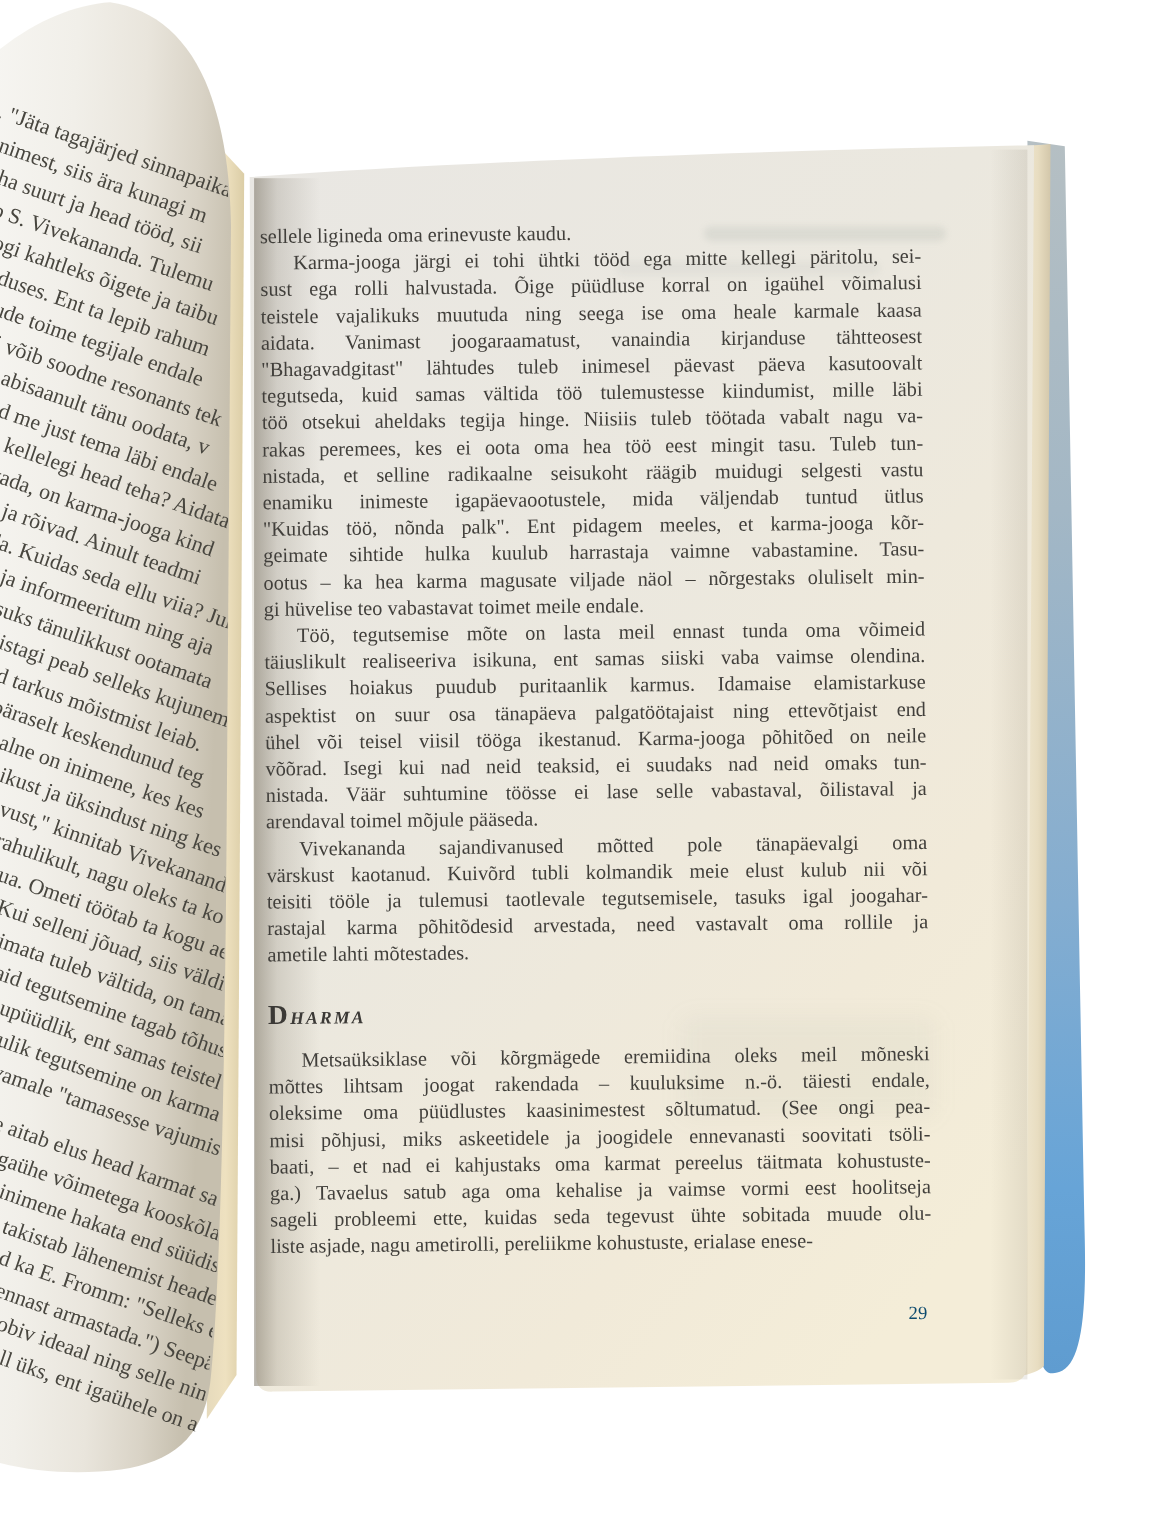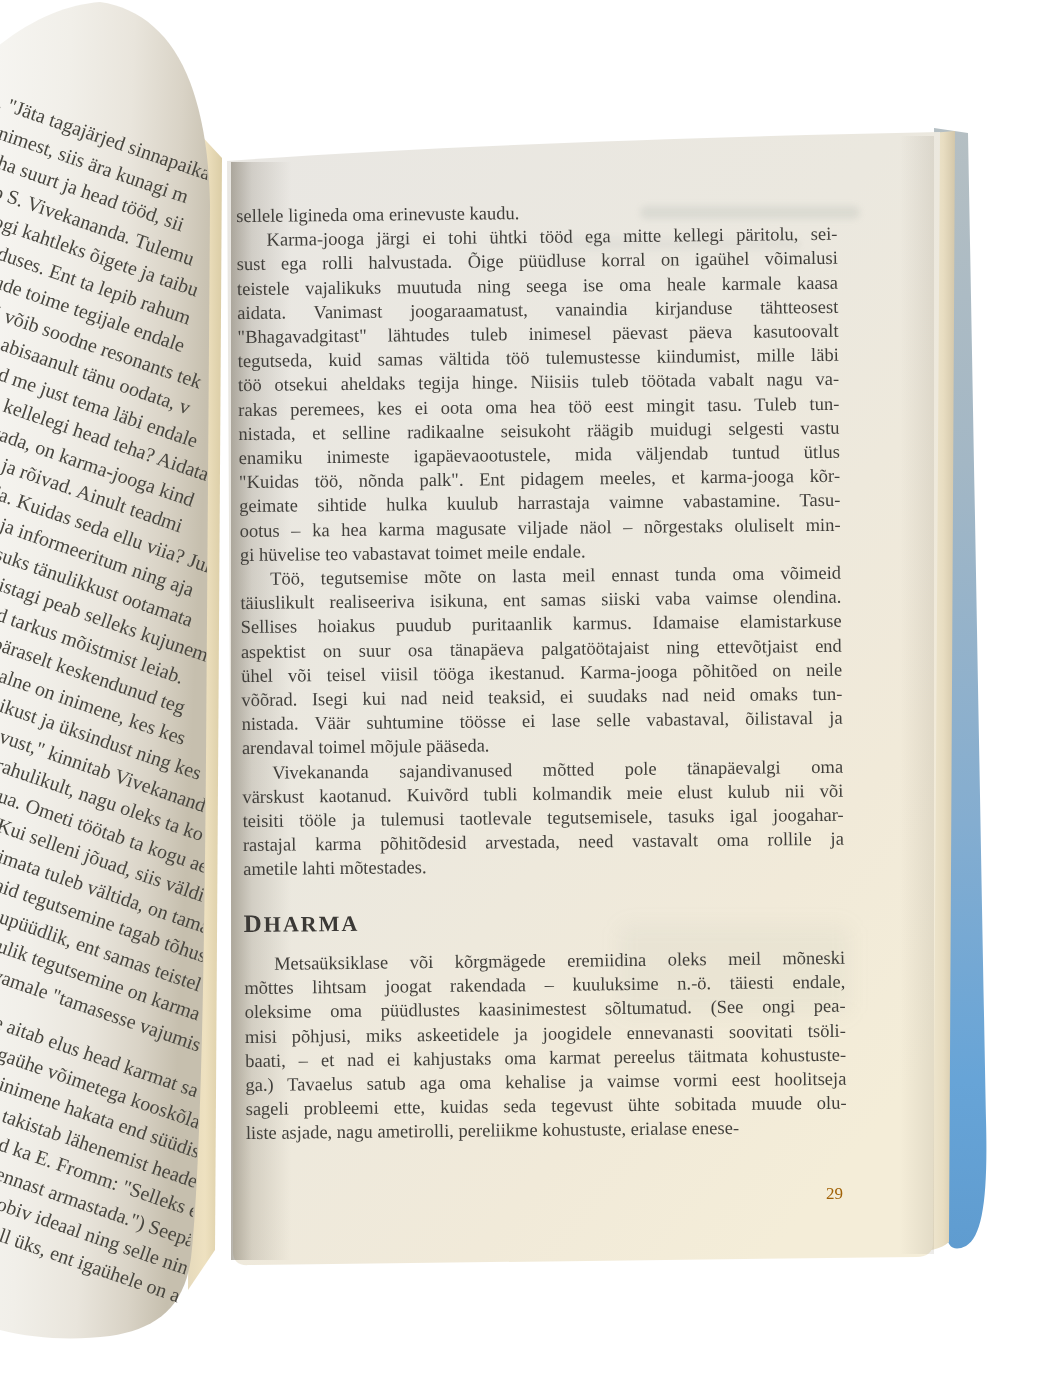--- a/index.html
+++ b/index.html
@@ -13,23 +13,23 @@
     transform:rotate(-0.6deg);transform-origin:0 100%;
     color:#413f3b;font-size:18.5px;line-height:24.2px;
   }
   .para{margin:0;}
   .line{width:601px;text-align:justify;text-align-last:justify;
         overflow:visible;white-space:normal;}
   .line.last{text-align-last:left;}
   .line.indent{text-indent:30px;}
   .heading{margin:30px 0 14px 0;color:#3b3936;letter-spacing:2px;font-weight:600;}
   .h-initial{font-size:25px;}
-  .h-rest{font-size:22px;}
+  .h-rest{font-size:16px;font-style:italic;}
   .page-number{
-    position:absolute;left:826px;top:1184px;color:#a16207;font-size:17px;
+    position:absolute;left:826px;top:1184px;color:#0c4a6e;font-size:17px;
   }
 
   
   .left-clip{
     position:absolute;left:0;top:0;width:1050px;height:1400px;pointer-events:none;
     clip-path:polygon(0px 58px,38px 26px,72px 9px,100px 3px,134px 13px,163px 36px,
       184px 70px,198px 108px,206px 152px,209px 210px,206px 720px,202px 1010px,
       196px 1180px,189px 1258px,178px 1302px,150px 1324px,108px 1334px,
       54px 1337px,0px 1328px);
   }

